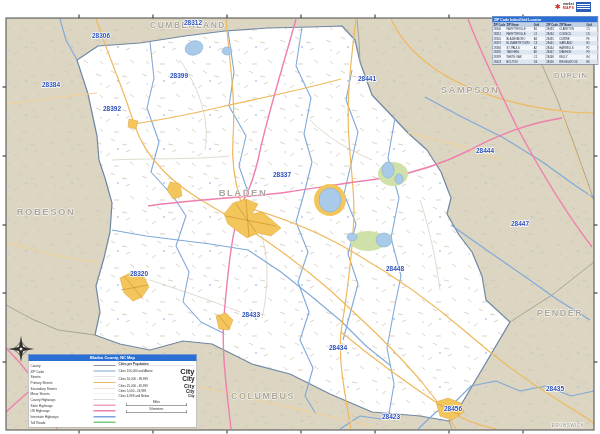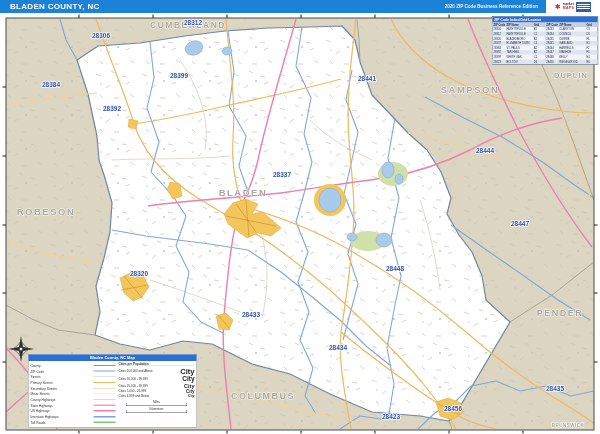--- a/index.html
+++ b/index.html
@@ -250,24 +250,20 @@
       <g>
         <rect x="594" y="86.5" width="3.5" height="1"></rect>
           <rect x="594" y="155.5" width="3.5" height="1"></rect>
         <rect x="594" y="224.5" width="3.5" height="1"></rect>
           <rect x="594" y="292.5" width="3.5" height="1"></rect>
         <rect x="594" y="361.5" width="3.5" height="1"></rect>
       </g>
     </g>
   </svg>
 
-  <div class="hdr">
-    <span class="hdr-title">BLADEN COUNTY, NC</span>
-    <span class="hdr-edition">2020 ZIP Code Business Reference Edition</span>
-  </div>
   <div class="logo">
     <span class="logo-star">✱</span>
     <span class="logo-txt">
       <span class="logo-t1">market</span>
       <span class="logo-t2">MAPS</span>
     </span>
     <span class="logo-badge">
         <i></i>
         <i></i>
         <i></i>

